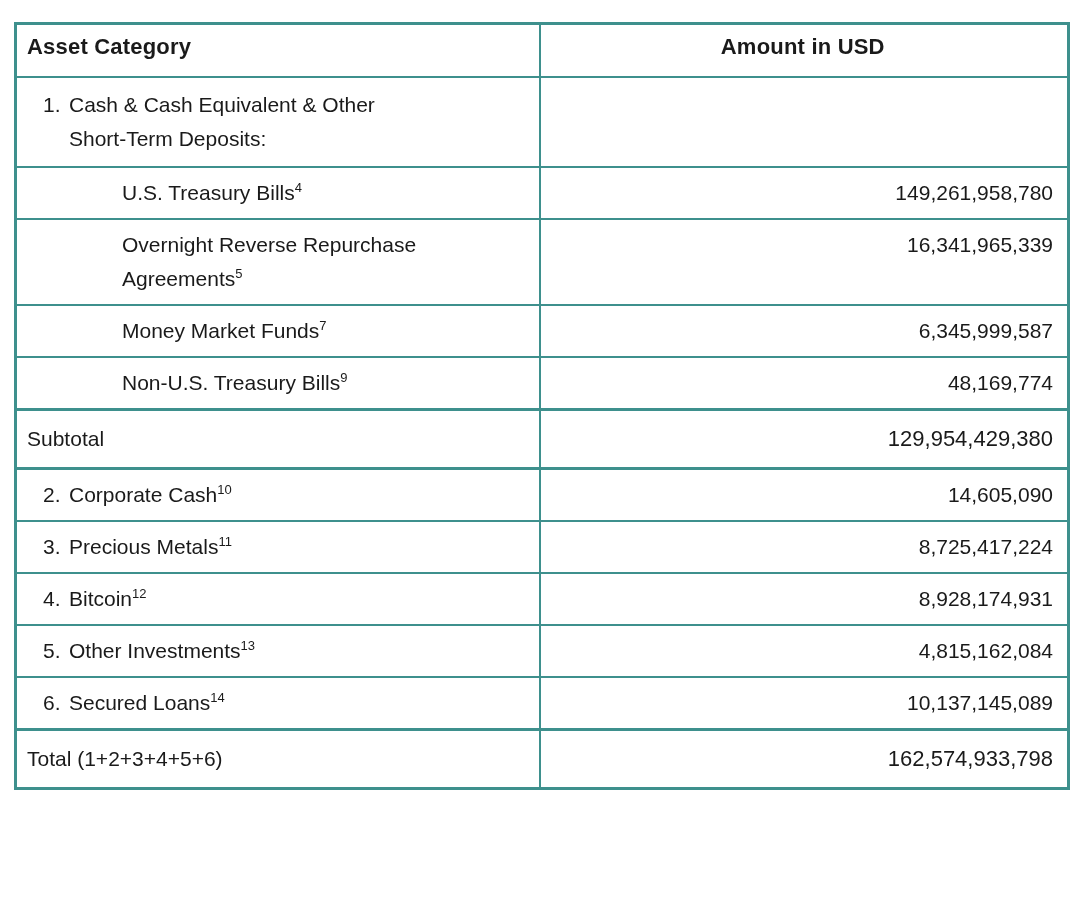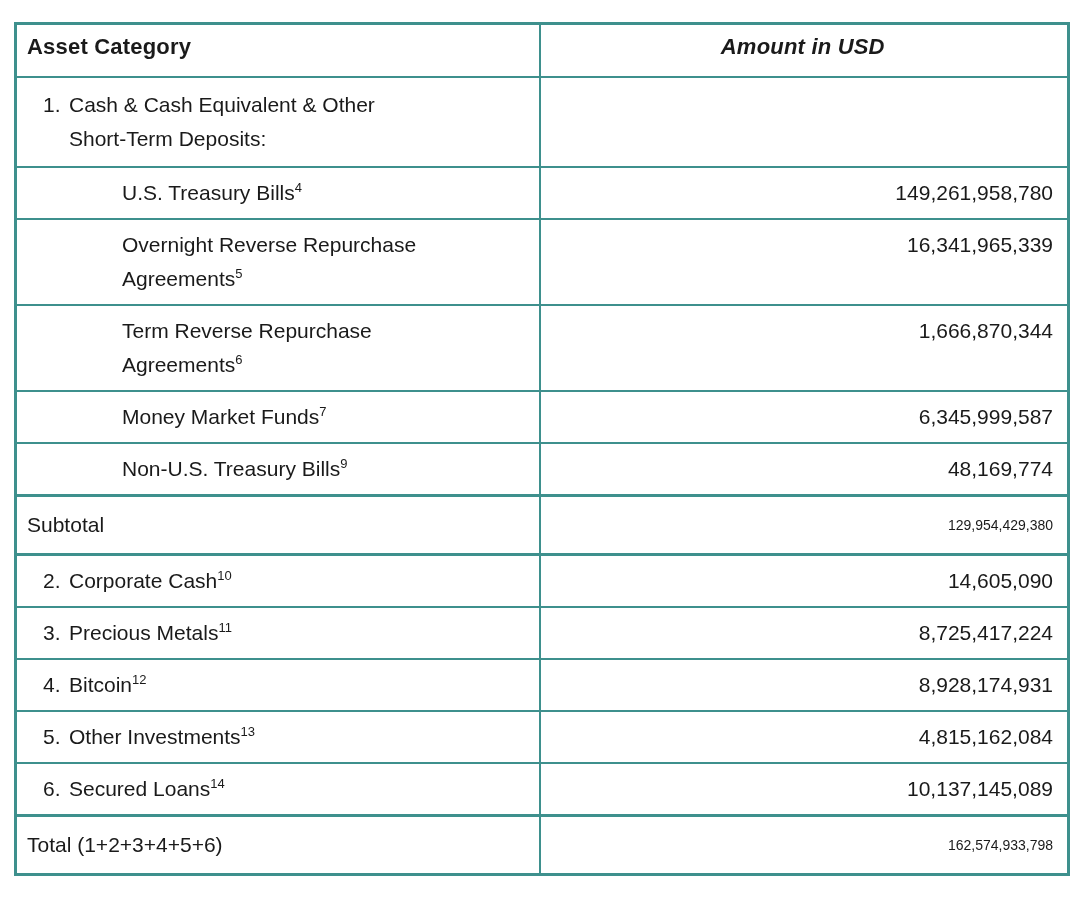--- a/index.html
+++ b/index.html
@@ -30,21 +30,21 @@
   .asset-table th:first-child, .asset-table td:first-child { border-left: 3px solid #3e908d; }
   .asset-table th:last-child, .asset-table td:last-child { border-right: 3px solid #3e908d; }
 
   .asset-table th {
     font-size: 22px;
     font-weight: 800;
     padding: 9px 12px 16px 10px;
     letter-spacing: 0.2px;
   }
   .th-category { text-align: left; }
-  .th-amount  { text-align: center; font-style: italic; }
+  .th-amount  { text-align: center; }
 
   .asset-table td {
     font-size: 21px;
     line-height: 34px;
     padding: 8px 14px 8px 10px;
   }
   .cell-label { display: flex; align-items: flex-start; }
   .num {
     flex: 0 0 auto;
     display: inline-block;
@@ -55,21 +55,21 @@
   .row-category .label-text { max-width: 340px; }
   .row-sub .num { width: 95px; padding-left: 0; }
   .row-sub .label-text { max-width: 330px; }
   .row-total td {
     font-weight: 400;
     border-top-width: 3px;
     border-bottom-width: 3px;
     padding-top: 11px;
     padding-bottom: 11px;
   }
-  .row-total .cell-amount { font-size: 14px; }
+  .row-total .cell-amount { font-size: 22px; }
   .cell-amount { text-align: right; }
   sup.fnote {
     font-size: 13px;
     line-height: 0;
     vertical-align: 8px;
     letter-spacing: 0;
   }
   .row-cat1 td { padding-top: 10px; padding-bottom: 10px; }
 </style>
 </head>
@@ -111,29 +111,20 @@
         <span class="num"></span>
         <span class="label-text"><span>Overnight Reverse Repurchase Agreements</span><sup class="fnote">5</sup></span>
       </div>
     </td>
     <td class="cell-amount">16,341,965,339</td>
   </tr>
       <tr class="row-sub">
     <td>
       <div class="cell-label">
         <span class="num"></span>
-        <span class="label-text"><span>Term Reverse Repurchase Agreements</span><sup class="fnote">6</sup></span>
-      </div>
-    </td>
-    <td class="cell-amount">1,666,870,344</td>
-  </tr>
-      <tr class="row-sub">
-    <td>
-      <div class="cell-label">
-        <span class="num"></span>
         <span class="label-text"><span>Money Market Funds</span><sup class="fnote">7</sup></span>
       </div>
     </td>
     <td class="cell-amount">6,345,999,587</td>
   </tr>
       <tr class="row-sub">
     <td>
       <div class="cell-label">
         <span class="num"></span>
         <span class="label-text"><span>Non-U.S. Treasury Bills</span><sup class="fnote">9</sup></span>

